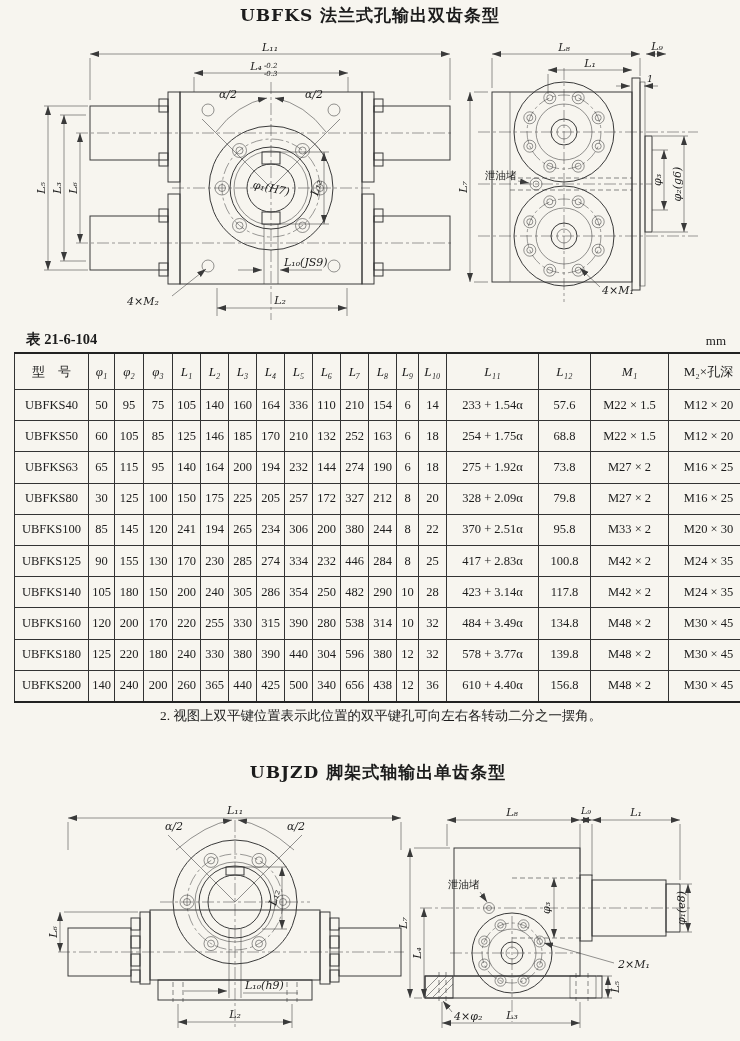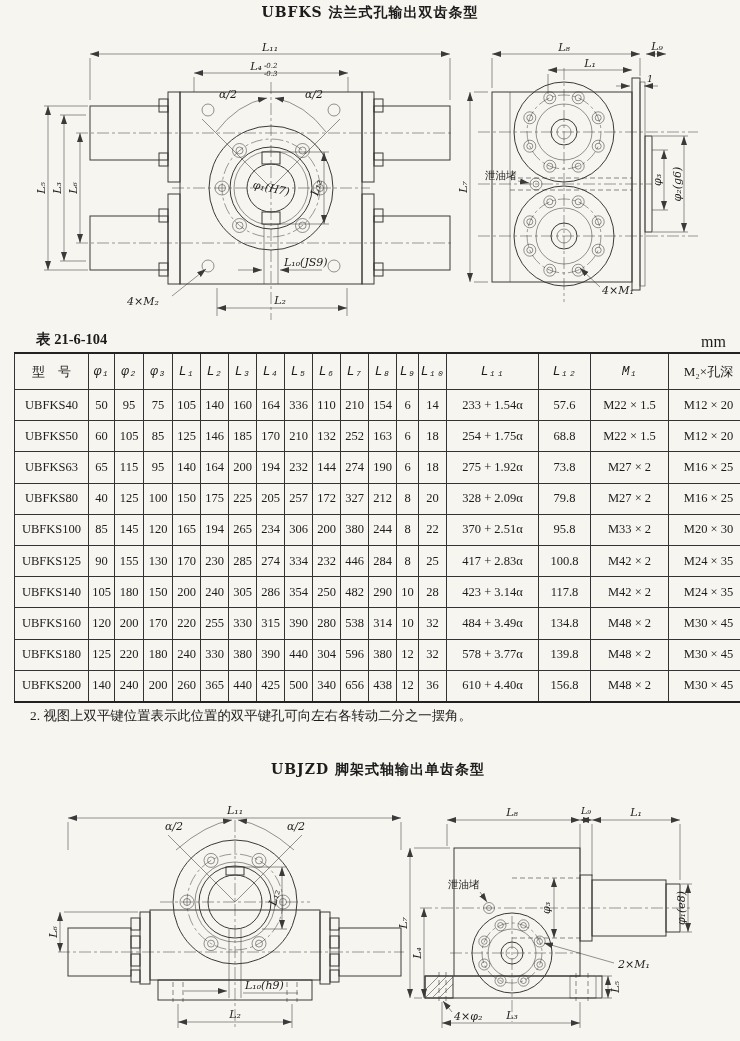--- a/index.html
+++ b/index.html
@@ -1,31 +1,31 @@
 <!DOCTYPE html>
 <html><head>
 <meta charset="utf-8">
 <style>
   html,body{margin:0;padding:0;background:#d8d6d0;}
   .page{position:relative;width:740px;height:1041px;margin:0 auto;background:#f7f5ef;
         font-family:"Liberation Serif","DejaVu Serif",serif;color:#1c1c1c;overflow:hidden;}
   .title{position:absolute;left:0;width:100%;text-align:center;font-weight:bold;
-         font-size:14px;letter-spacing:1px;font-family:"DejaVu Serif","Liberation Serif",serif;}
+         font-size:17px;letter-spacing:1px;font-family:"DejaVu Serif","Liberation Serif",serif;}
   #title1{top:4px;} #title2{top:761px;padding-left:8px;}
-  .caption{position:absolute;top:330px;left:36px;font-weight:bold;font-size:14.5px;}
-  .unit{position:absolute;top:333px;right:14px;font-size:16px;}
+  .caption{position:absolute;top:330px;left:26px;font-weight:bold;font-size:14.5px;}
+  .unit{position:absolute;top:333px;right:14px;font-size:13px;}
   table.spec{position:absolute;top:352px;left:14px;width:640px;border-collapse:collapse;
              table-layout:fixed;font-size:12.5px;border-top:2.5px solid #222;border-bottom:2.5px solid #222;}
   table.spec th,table.spec td{border:1px solid #333;text-align:center;padding:0;
              font-weight:normal;overflow:hidden;white-space:nowrap;}
   table.spec thead th{height:35px;font-size:13px;}
-  table.spec thead th.it{font-style:italic;font-family:Liberation Mono, monospace;}
+  table.spec thead th.it{font-style:italic;font-family:Liberation Serif, serif;}
   table.spec tbody td{height:30.2px;}
   .notes{position:absolute;top:706px;left:22px;right:8px;font-size:13.4px;line-height:1.5;}
-  .notes .n2{margin-left:8px;}
+  .notes .n2{margin-left:8px;text-align:center;}
   
   svg *{fill:none;stroke:#3a3a3a;stroke-width:1;}
   svg text{stroke:none !important;fill:#1c1c1c;}
   svg marker path{fill:#3a3a3a !important;stroke:none !important;}
   .t{stroke-width:.55;} .dim{stroke-width:.55;}
   .cl{stroke-width:.5;stroke-dasharray:12 3 3 3;}
   .hid{stroke-width:.6;stroke-dasharray:5 3;}
   .dl{font:italic 11px "DejaVu Serif","DejaVu Sans",serif;}
   .dls{font:italic 9.5px "DejaVu Serif","DejaVu Sans",serif;}
   .tol{font:italic 7px "DejaVu Serif",serif;}
@@ -341,21 +341,21 @@
           <td>190</td>
           <td>6</td>
           <td>18</td>
           <td>275 + 1.92α</td>
           <td>73.8</td>
           <td>M27 × 2</td>
           <td>M16 × 25</td>
         </tr>
         <tr>
           <td>UBFKS80</td>
-          <td>40</td>
+          <td>30</td>
           <td>125</td>
           <td>100</td>
           <td>150</td>
           <td>175</td>
           <td>225</td>
           <td>205</td>
           <td>257</td>
           <td>172</td>
           <td>327</td>
           <td>212</td>
@@ -364,21 +364,21 @@
           <td>328 + 2.09α</td>
           <td>79.8</td>
           <td>M27 × 2</td>
           <td>M16 × 25</td>
         </tr>
         <tr>
           <td>UBFKS100</td>
           <td>85</td>
           <td>145</td>
           <td>120</td>
-          <td>165</td>
+          <td>241</td>
           <td>194</td>
           <td>265</td>
           <td>234</td>
           <td>306</td>
           <td>200</td>
           <td>380</td>
           <td>244</td>
           <td>8</td>
           <td>22</td>
           <td>370 + 2.51α</td>

